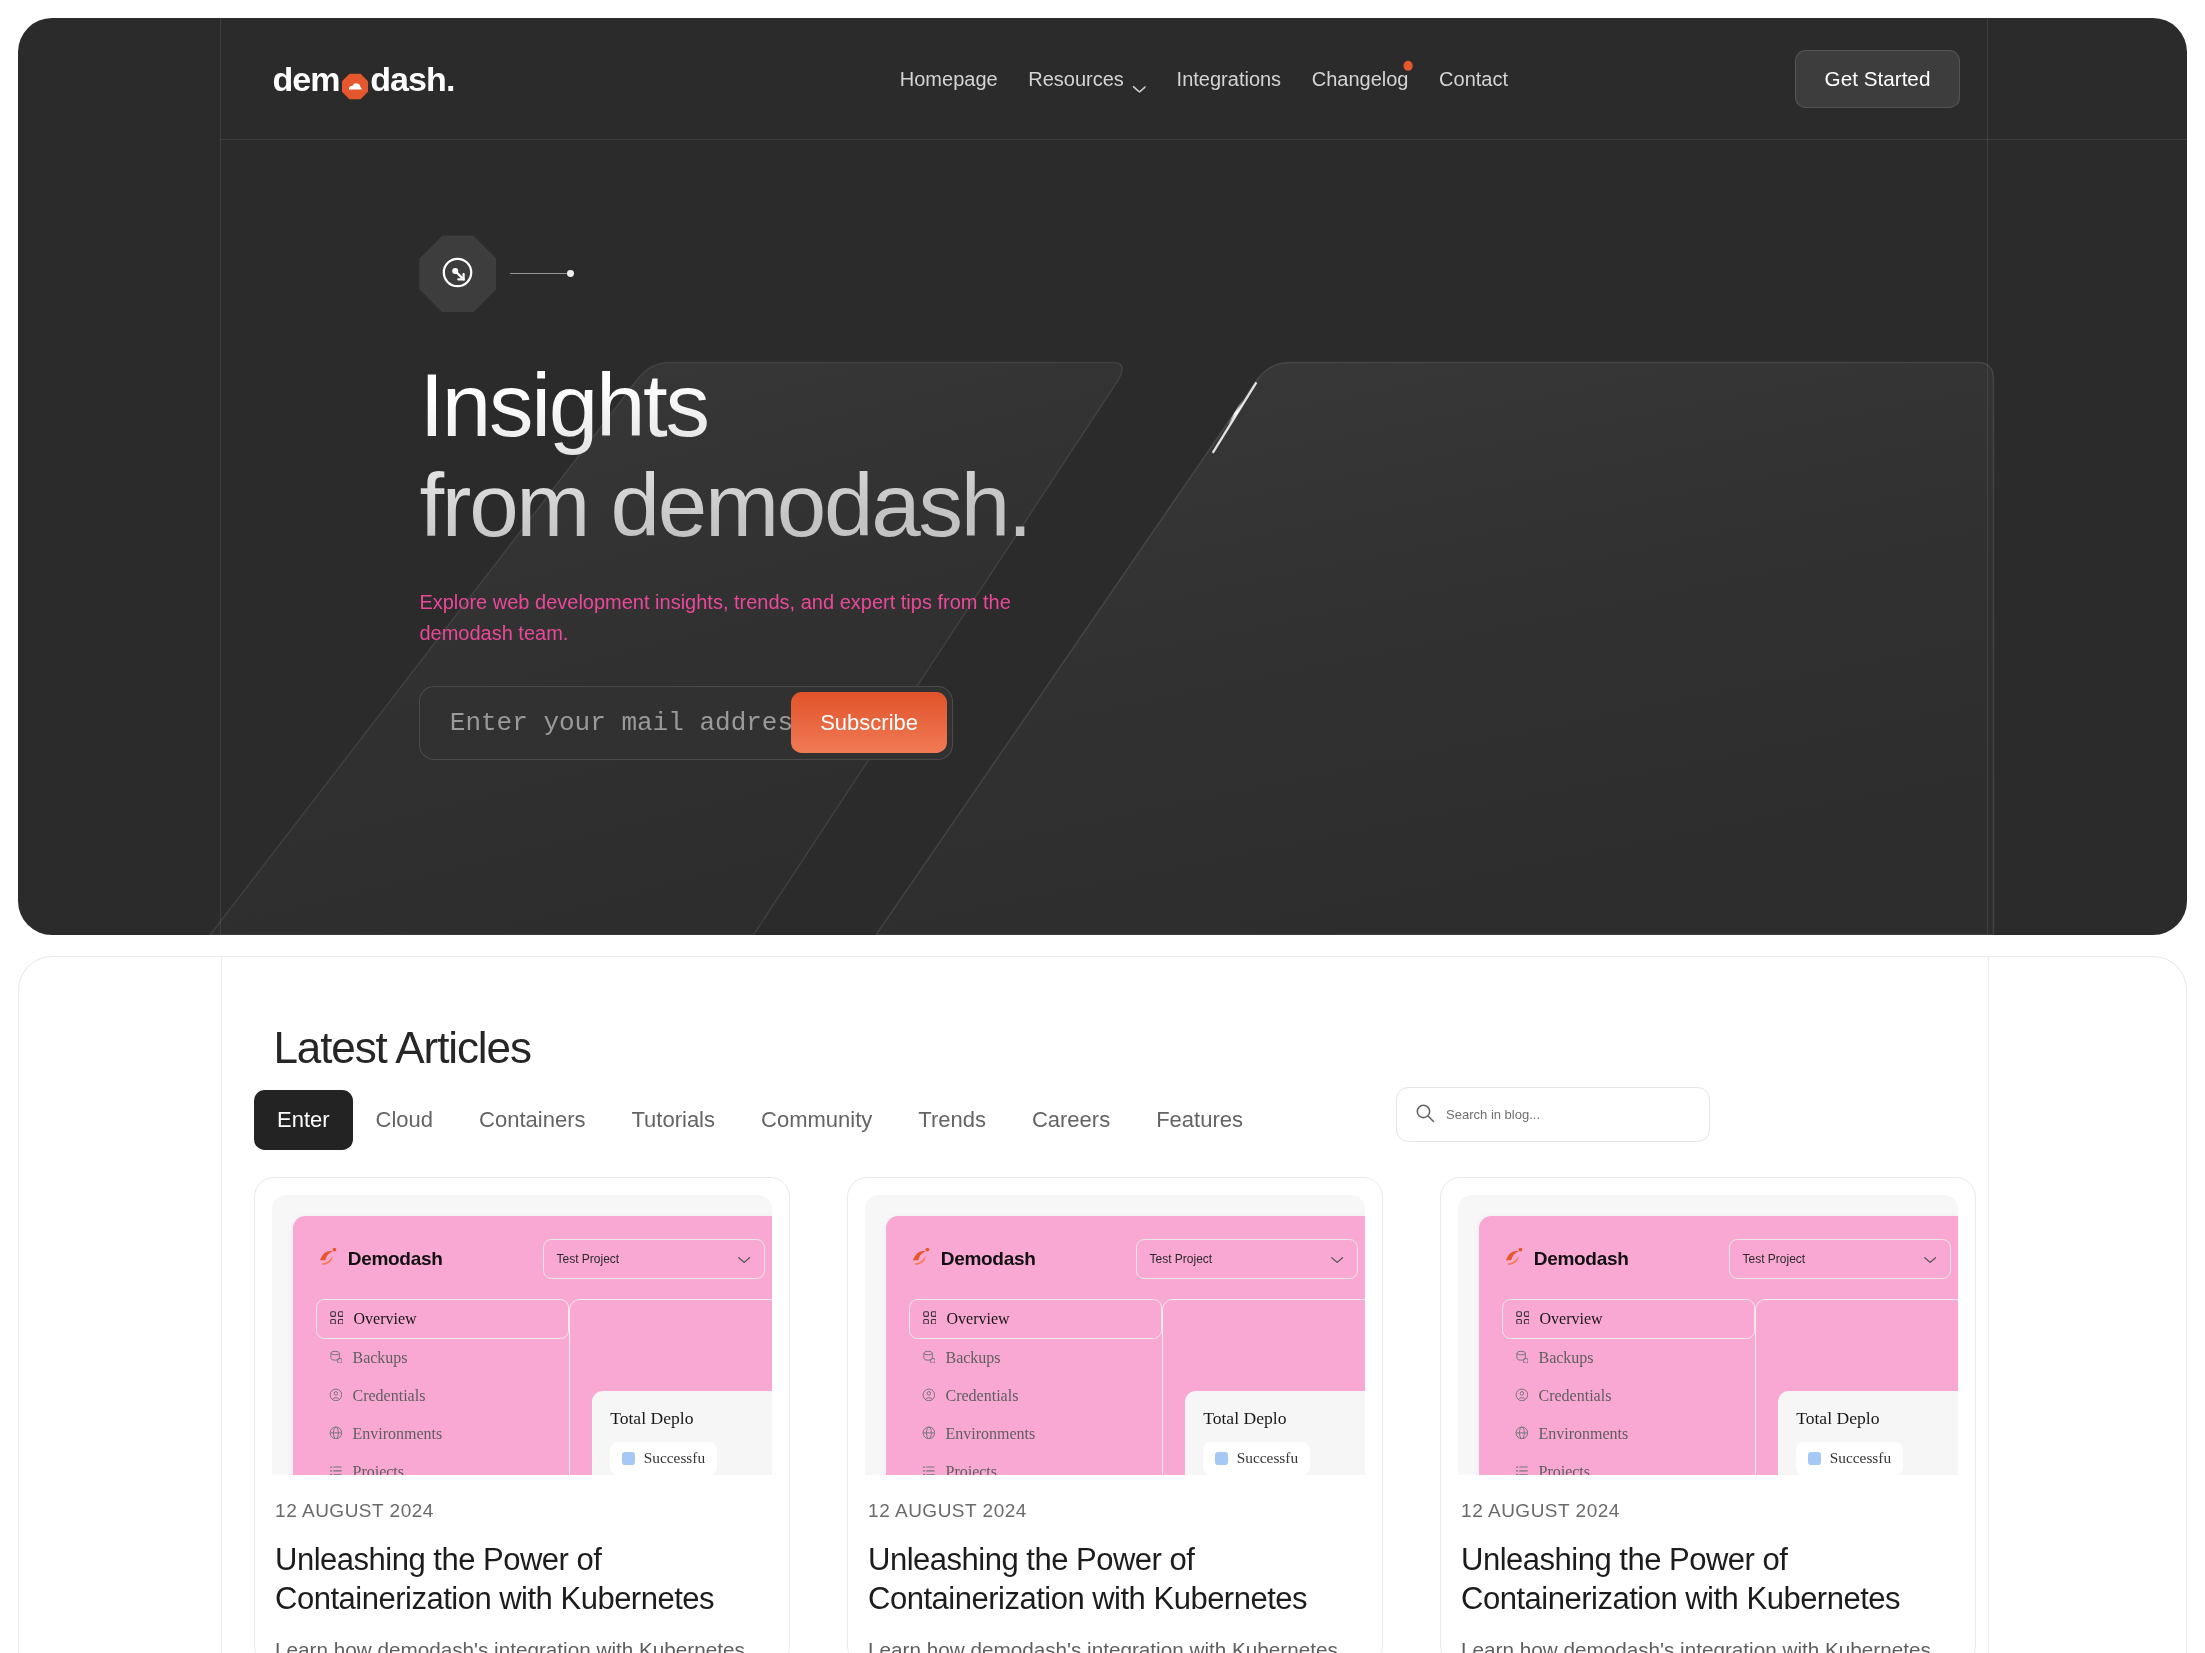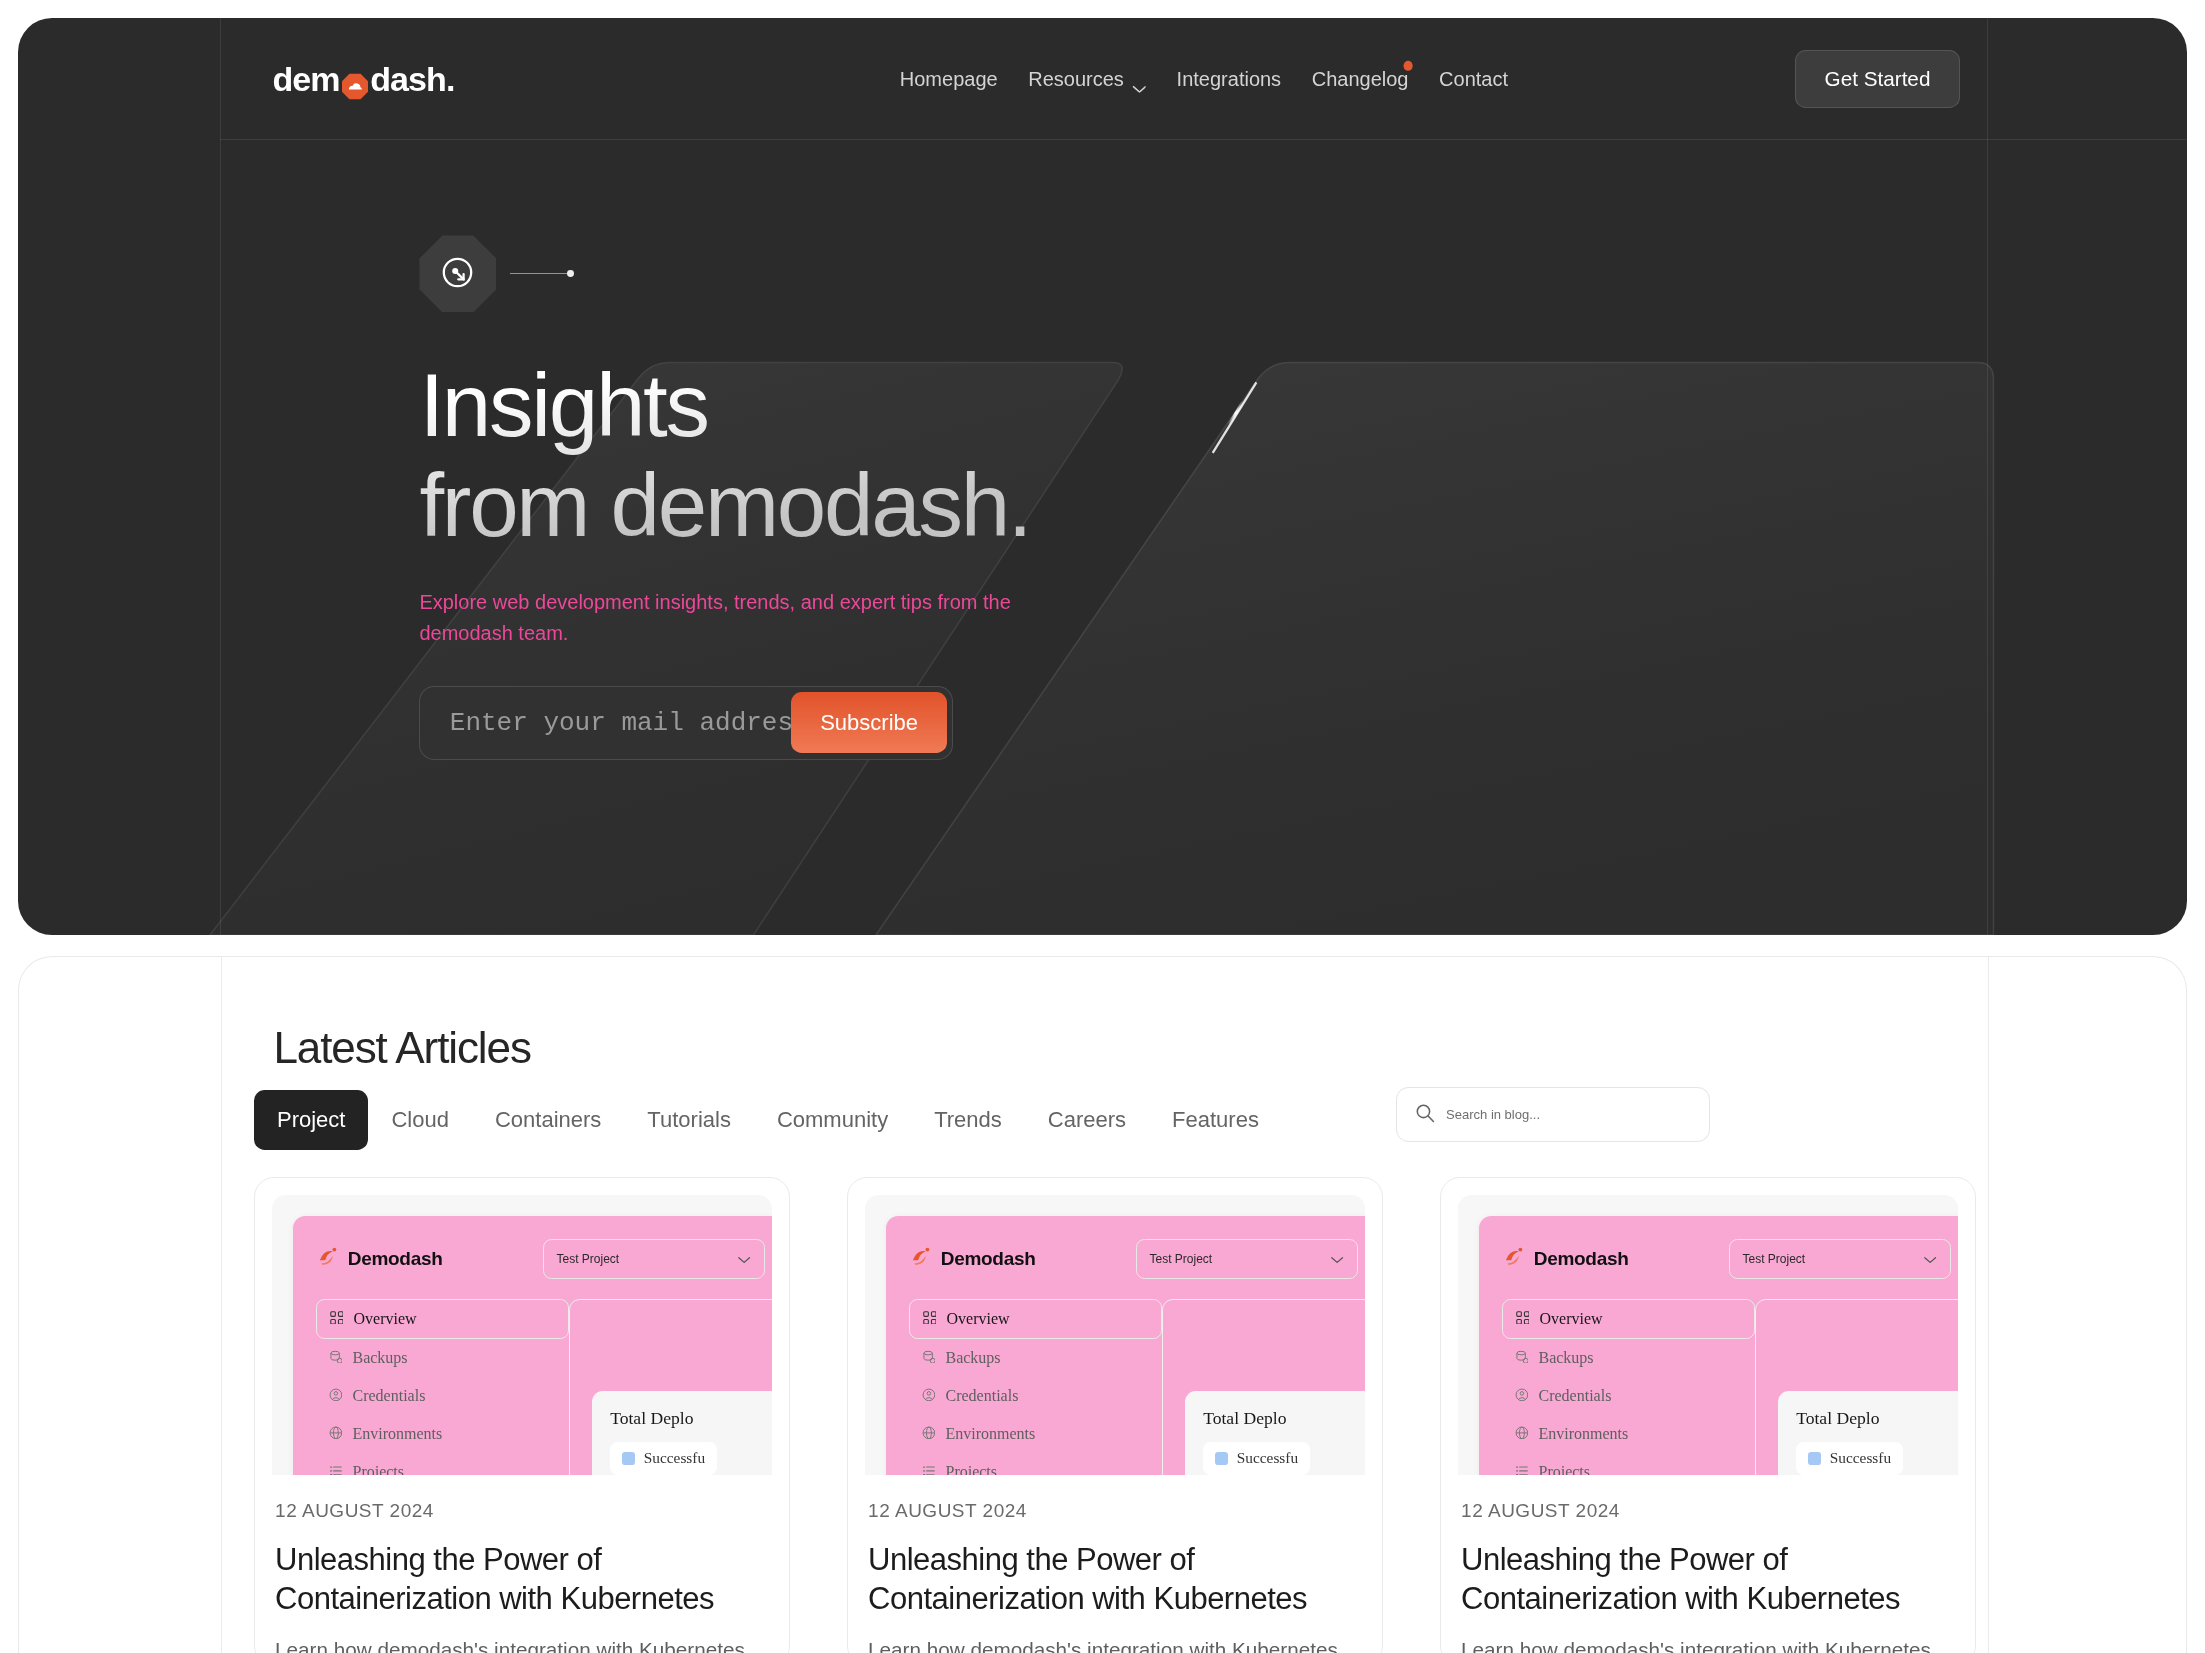--- a/index.html
+++ b/index.html
@@ -444,21 +444,21 @@
     </div>
   </div>
 
   <div class="white">
     <div class="wline l"></div>
     <div class="wline r"></div>
     <h2 class="section-title">Latest Articles</h2>
   </div>
 
   <div class="tabs">
-    <div class="tab active">Project</div>
+    <div class="tab active">Enter</div>
     <div class="tab">Cloud</div>
     <div class="tab">Containers</div>
     <div class="tab">Tutorials</div>
     <div class="tab">Community</div>
     <div class="tab">Trends</div>
     <div class="tab">Careers</div>
     <div class="tab">Features</div>
   </div>
 
   <div class="searchbox">

